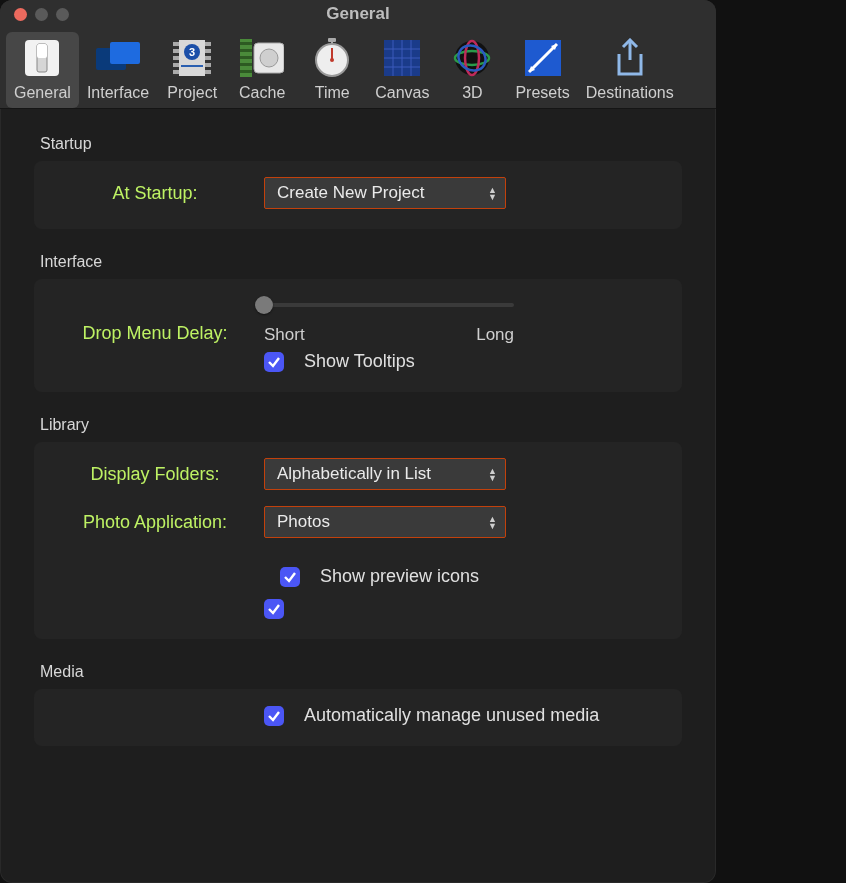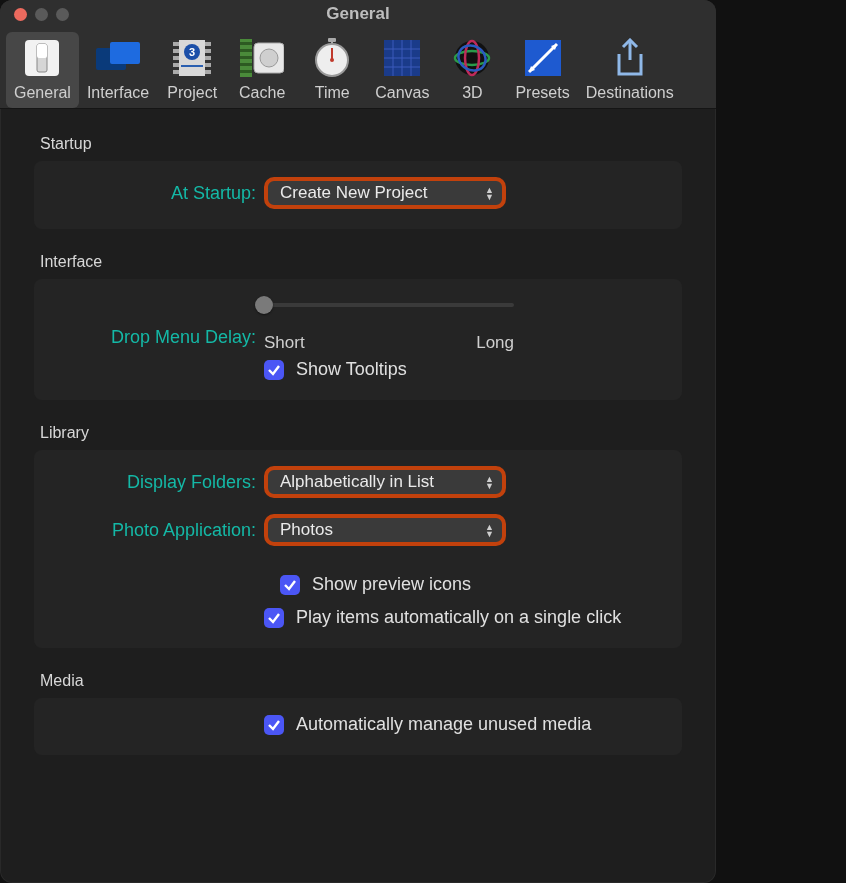--- a/index.html
+++ b/index.html
@@ -90,38 +90,38 @@
     margin-bottom: 24px;
   }
   .row {
     display: flex;
     align-items: center;
     margin-bottom: 12px;
   }
   .row:last-child { margin-bottom: 0; }
   .label-col {
     width: 210px;
-    text-align: right;
+    text-align: center;
     padding-right: 8px;
-    color: #14b8a6;
+    color: #bef264;
     font-size: 18px;
   }
   .control-col {
     flex: 1;
     display: flex;
     flex-direction: column;
     gap: 6px;
   }
   .popup {
     display: inline-flex;
     align-items: center;
     justify-content: space-between;
     background: #3a3a3a;
-    border: 4px solid #c2410c;
-    border-radius: 10px;
+    border: 1px solid #c2410c;
+    border-radius: 2px;
     height: 32px;
     padding: 0 8px 0 12px;
     color: #eaeaea;
     font-size: 17px;
     width: 242px;
     cursor: pointer;
   }
   .popup .arrows {
     display: flex;
     flex-direction: column;
@@ -152,26 +152,26 @@
     background: #7a7a7a;
     box-shadow: 0 1px 2px rgba(0,0,0,0.5);
     left: 0;
   }
   .slider-labels {
     width: 250px;
     display: flex;
     justify-content: space-between;
     color: #cfcfcf;
     font-size: 17px;
-    margin-top: 26px;
+    margin-top: 18px;
   }
   .checkbox-line {
     display: flex;
     align-items: center;
-    gap: 12px;
+    gap: 20px;
     margin-top: 6px;
   }
   .checkbox {
     width: 20px; height: 20px;
     border-radius: 5px;
     background: #4b56f5;
     display: inline-flex;
     align-items: center;
     justify-content: center;
     flex-shrink: 0;
@@ -403,21 +403,20 @@
                 </svg>
             </div>
             <span class="check-text">Show preview icons</span>
           </div>
           <div class="checkbox-line">
             <div class="checkbox">
               <svg viewBox="0 0 14 14">
                   <polyline points="2,7 6,11 12,3" fill="none" stroke="#fff" stroke-width="2.4"></polyline>
                 </svg>
             </div>
-            <span class="check-text">Play items automatically on a single click</span>
           </div>
         </div>
       </div>
     </div>
 
     <div class="section-heading">Media</div>
     <div class="panel">
       <div class="row">
         <div class="label-col"></div>
         <div class="control-col">

